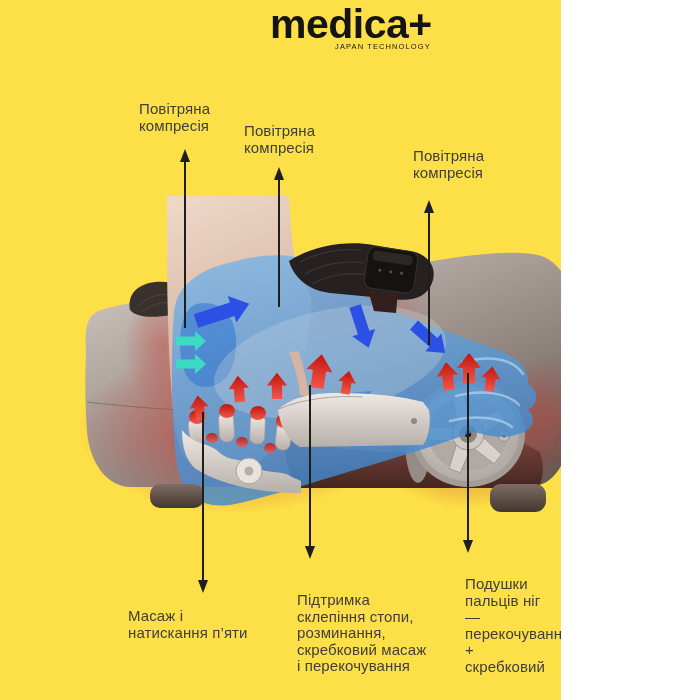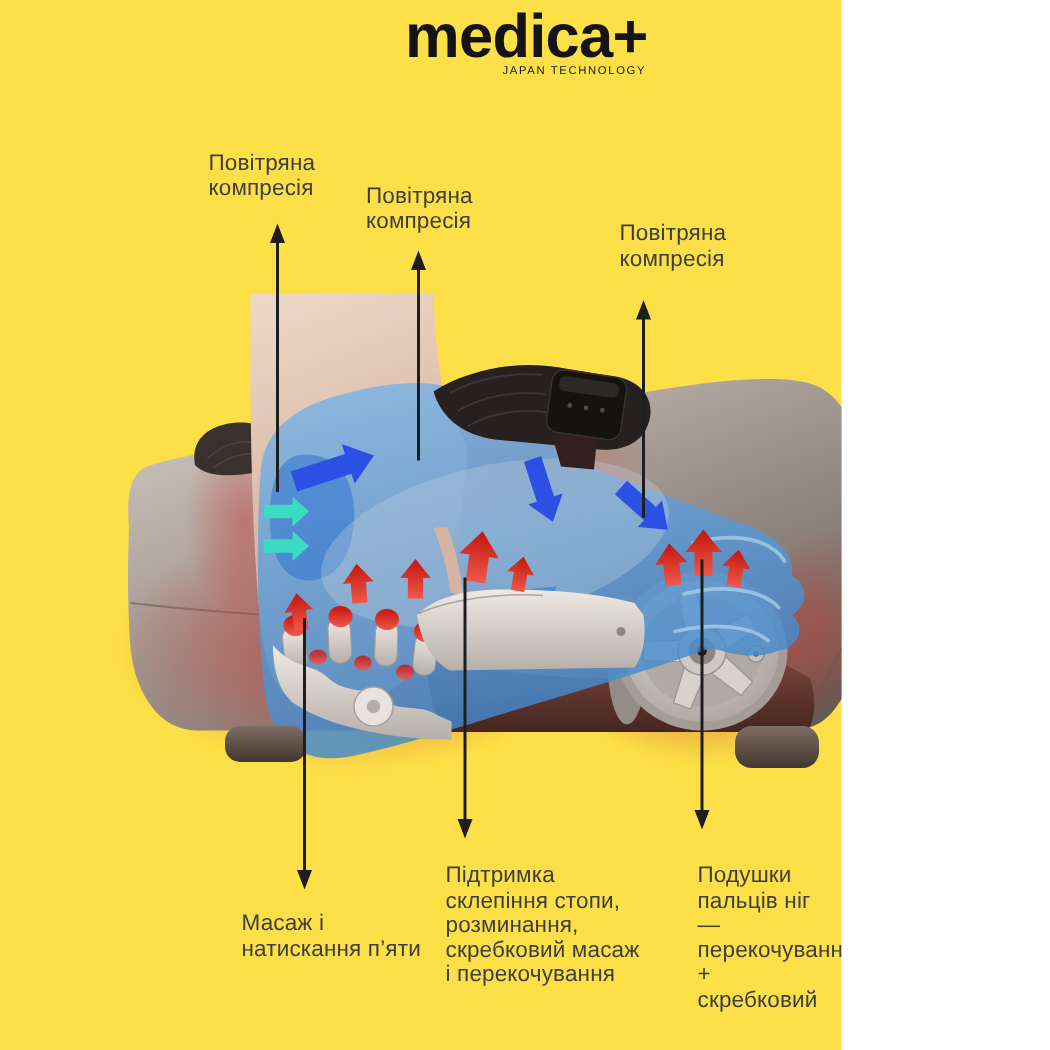--- a/index.html
+++ b/index.html
@@ -16,22 +16,22 @@
     font-size:7.5px;line-height:9px;font-weight:400;letter-spacing:1.1px;color:#141414;
     margin-top:-2px;padding-right:1px;
   }
   .callout{
     position:absolute;font-size:15px;line-height:16.5px;color:#3e3e3e;
     white-space:pre-line;letter-spacing:.1px;
   }
   .c1{left:139px;top:101px;}
   .c2{left:244px;top:123px;}
   .c3{left:413px;top:148px;}
-  .c4{left:128px;top:608px;margin-left:33px;}
-  .c5{left:297px;top:576px;}
+  .c4{left:128px;top:608px;}
+  .c5{left:297px;top:592px;}
   .c6{left:465px;top:576px;}
   svg.scene{position:absolute;left:0;top:0;}
 </style>
 </head>
 <body>
 
 <div class="stage">
 
   <header class="logo">
     <div class="logo-word">medica+</div>

